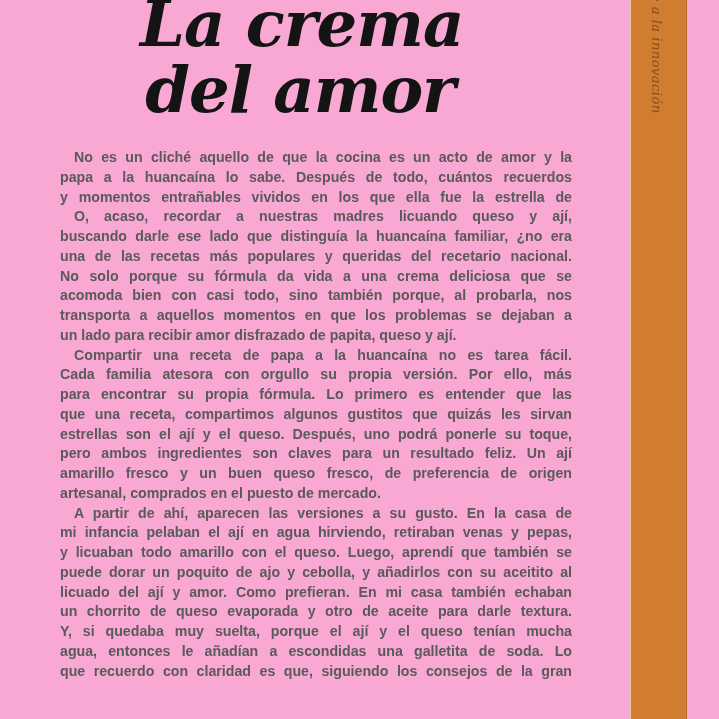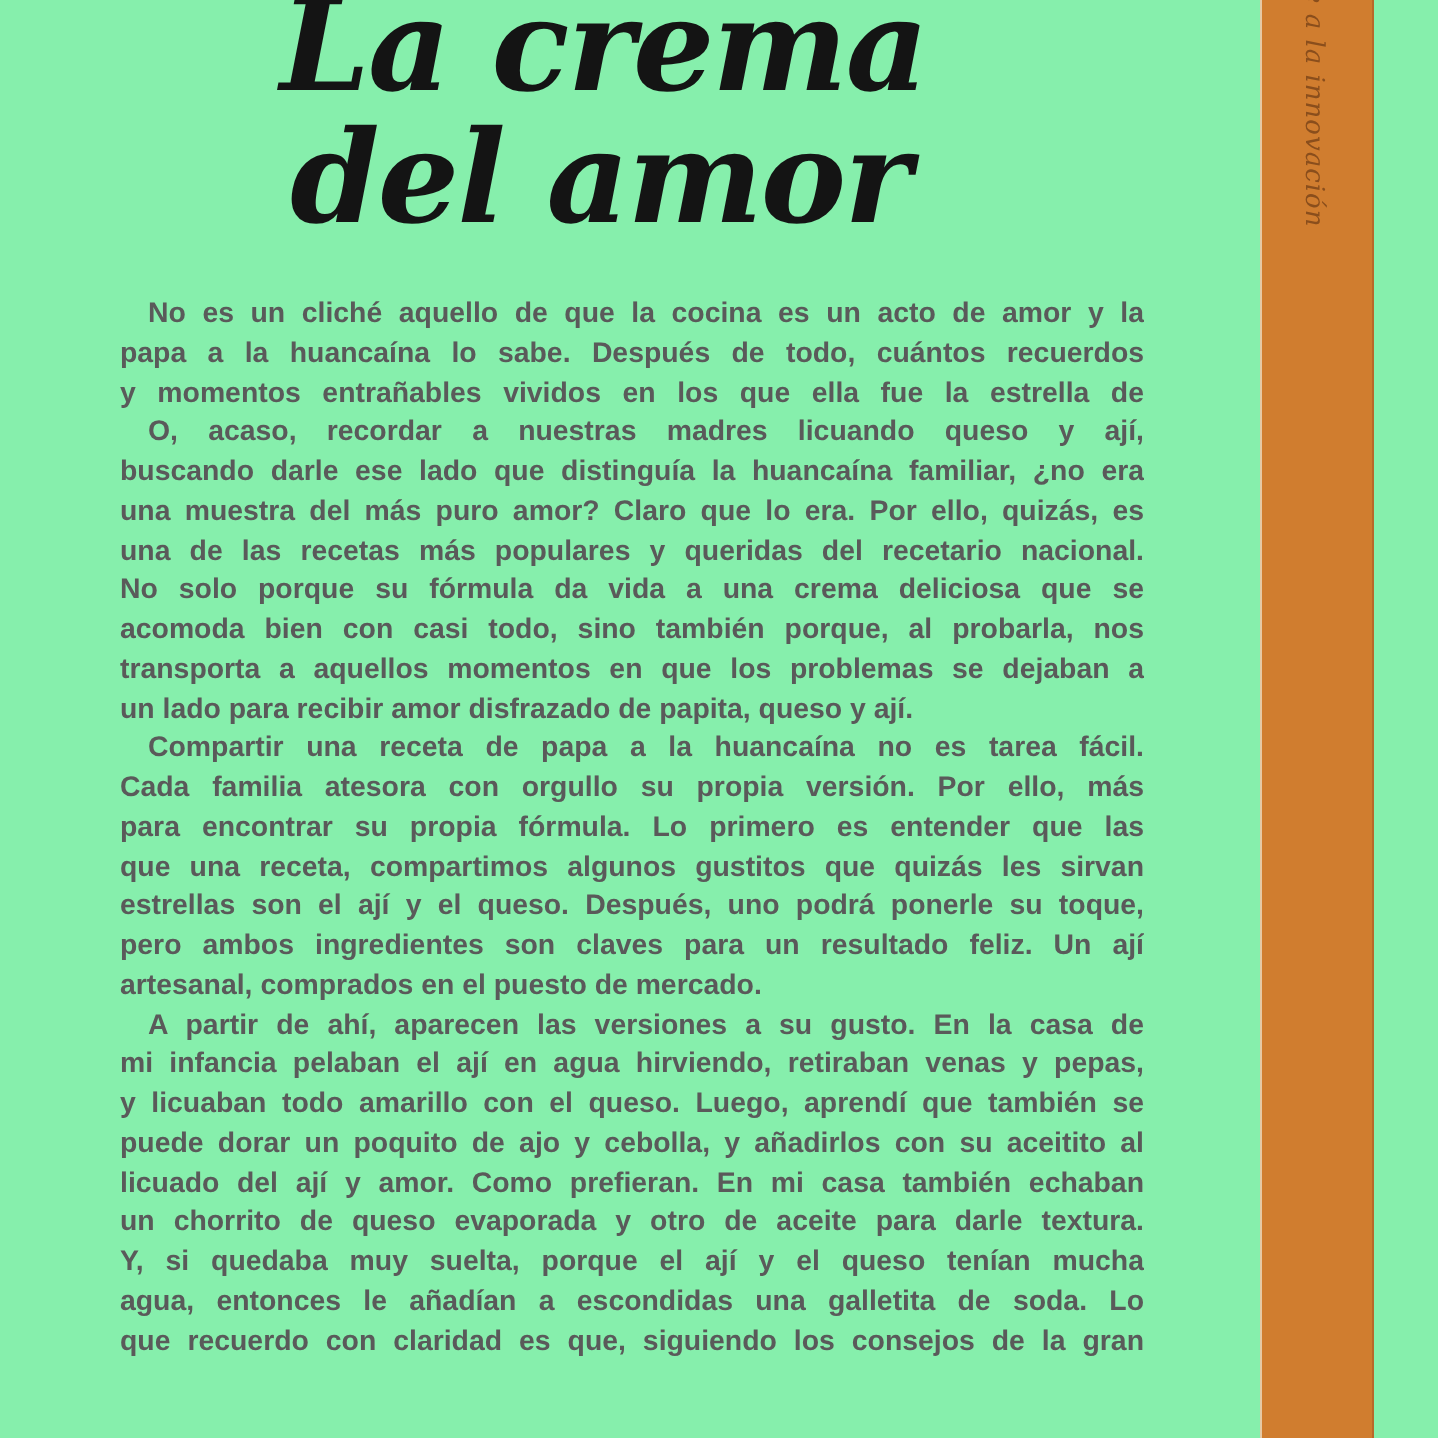--- a/index.html
+++ b/index.html
@@ -10,21 +10,21 @@
     body {
       width: 719px;
       height: 719px;
       position: relative;
       overflow: hidden;
     }
     .page {
       position: absolute;
       left: 0; top: 0;
       width: 719px; height: 719px;
-      background: #86efac;
+      background: #f9a8d4;
     }
     .title {
       position: absolute;
       left: 140px;
       top: -52px;
       width: 320px;
       text-align: center;
       font-family: "DejaVu Serif", "Liberation Serif", serif;
       font-style: italic;
       color: #141414;
@@ -94,32 +94,32 @@
     <span class="line">La crema</span>
     <span class="line">del amor</span>
   </h1>
 
   <div class="body-text">
     <span class="tl indent">No es un cliché aquello de que la cocina es un acto de amor y la</span>
     <span class="tl">papa a la huancaína lo sabe. Después de todo, cuántos recuerdos</span>
     <span class="tl">y momentos entrañables vividos en los que ella fue la estrella de</span>
     <span class="tl indent">O, acaso, recordar a nuestras madres licuando queso y ají,</span>
     <span class="tl">buscando darle ese lado que distinguía la huancaína familiar, ¿no era</span>
-    <span class="tl">una muestra del más puro amor? Claro que lo era. Por ello, quizás, es</span>
     <span class="tl">una de las recetas más populares y queridas del recetario nacional.</span>
     <span class="tl">No solo porque su fórmula da vida a una crema deliciosa que se</span>
     <span class="tl">acomoda bien con casi todo, sino también porque, al probarla, nos</span>
     <span class="tl">transporta a aquellos momentos en que los problemas se dejaban a</span>
     <span class="tl last">un lado para recibir amor disfrazado de papita, queso y ají.</span>
     <span class="tl indent">Compartir una receta de papa a la huancaína no es tarea fácil.</span>
     <span class="tl">Cada familia atesora con orgullo su propia versión. Por ello, más</span>
     <span class="tl">para encontrar su propia fórmula. Lo primero es entender que las</span>
     <span class="tl">que una receta, compartimos algunos gustitos que quizás les sirvan</span>
     <span class="tl">estrellas son el ají y el queso. Después, uno podrá ponerle su toque,</span>
     <span class="tl">pero ambos ingredientes son claves para un resultado feliz. Un ají</span>
+    <span class="tl">amarillo fresco y un buen queso fresco, de preferencia de origen</span>
     <span class="tl last">artesanal, comprados en el puesto de mercado.</span>
     <span class="tl indent">A partir de ahí, aparecen las versiones a su gusto. En la casa de</span>
     <span class="tl">mi infancia pelaban el ají en agua hirviendo, retiraban venas y pepas,</span>
     <span class="tl">y licuaban todo amarillo con el queso. Luego, aprendí que también se</span>
     <span class="tl">puede dorar un poquito de ajo y cebolla, y añadirlos con su aceitito al</span>
     <span class="tl">licuado del ají y amor. Como prefieran. En mi casa también echaban</span>
     <span class="tl">un chorrito de queso evaporada y otro de aceite para darle textura.</span>
     <span class="tl">Y, si quedaba muy suelta, porque el ají y el queso tenían mucha</span>
     <span class="tl">agua, entonces le añadían a escondidas una galletita de soda. Lo</span>
     <span class="tl">que recuerdo con claridad es que, siguiendo los consejos de la gran</span>

